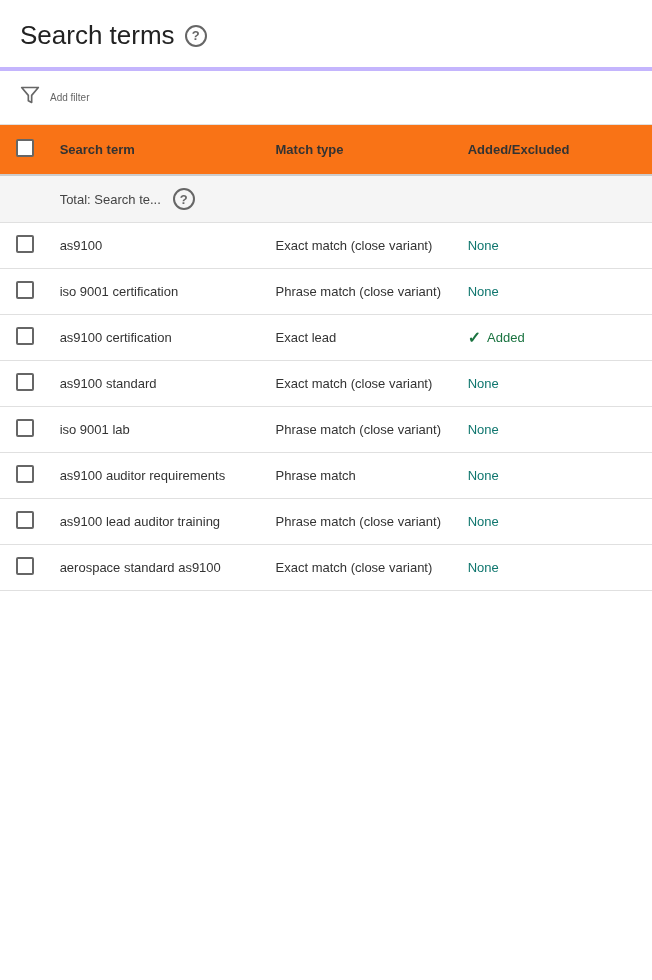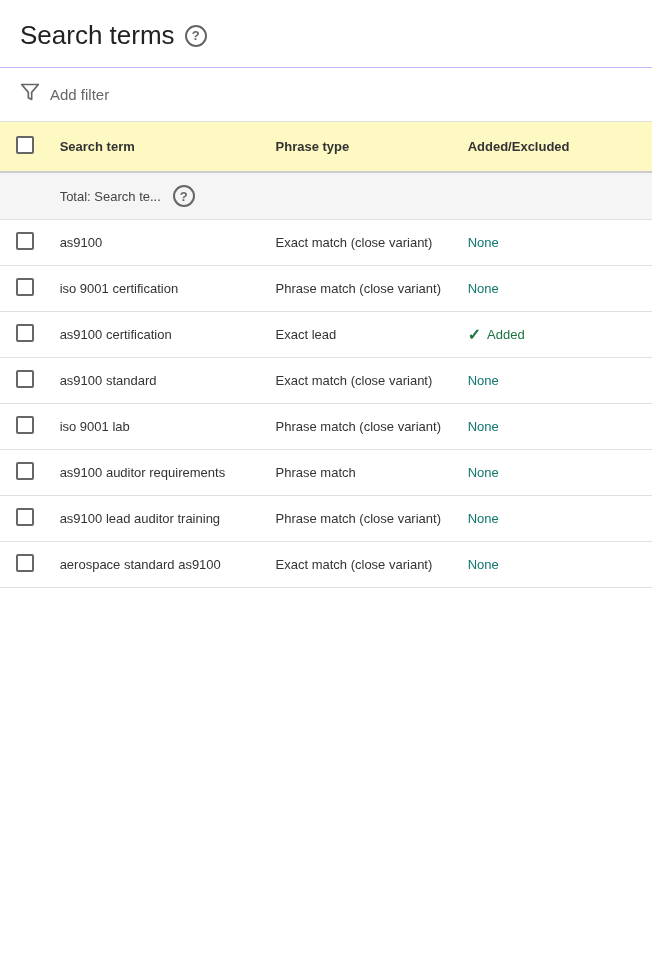--- a/index.html
+++ b/index.html
@@ -6,21 +6,21 @@
     body {
       font-family: Arial, sans-serif;
       background: #fff;
       width: 652px;
       min-height: 980px;
       color: #333;
       font-size: 14px;
     }
     .header {
       padding: 20px 12px 16px 20px;
-      border-bottom: 1px solid #c4b5fd;
+      border-bottom: 4px solid #c4b5fd;
     }
     .header-title {
       display: flex;
       align-items: center;
       gap: 10px;
       font-size: 26px;
       font-weight: 400;
       color: #222;
     }
     .help-icon {
@@ -41,40 +41,40 @@
       align-items: center;
       padding: 14px 20px;
       border-bottom: 1px solid #e0e0e0;
       gap: 10px;
     }
     .filter-icon {
       color: #666;
       font-size: 18px;
     }
     .add-filter-label {
-      font-size: 15px;
+      font-size: 10px;
       color: #666;
     }
     .table-container {
       width: 100%;
     }
     table {
       width: 100%;
       border-collapse: collapse;
     }
     thead tr {
       border-bottom: 2px solid #ccc;
     }
     thead th {
       padding: 14px 10px;
       text-align: left;
       font-weight: 700;
       font-size: 13px;
       color: #333;
-      background: #fef9c3;
+      background: #f97316;
     }
     thead th:first-child {
       width: 46px;
       text-align: center;
     }
     thead th:nth-child(2) {
       width: 200px;
     }
     thead th:nth-child(3) {
       width: 178px;
@@ -154,21 +154,21 @@
 </div>
 
 <div class="table-container">
   <table>
     <thead>
       <tr>
         <th>
           <span class="checkbox"></span>
         </th>
         <th>Search term</th>
-        <th>Phrase type</th>
+        <th>Match type</th>
         <th>Added/Excluded</th>
       </tr>
     </thead>
     <tbody id="table-body">
       <tr class="total-row">
         <td></td>
         <td>
           <div class="total-label">
             <span>Total: Search te...</span>
             <span class="help-icon">?</span>

